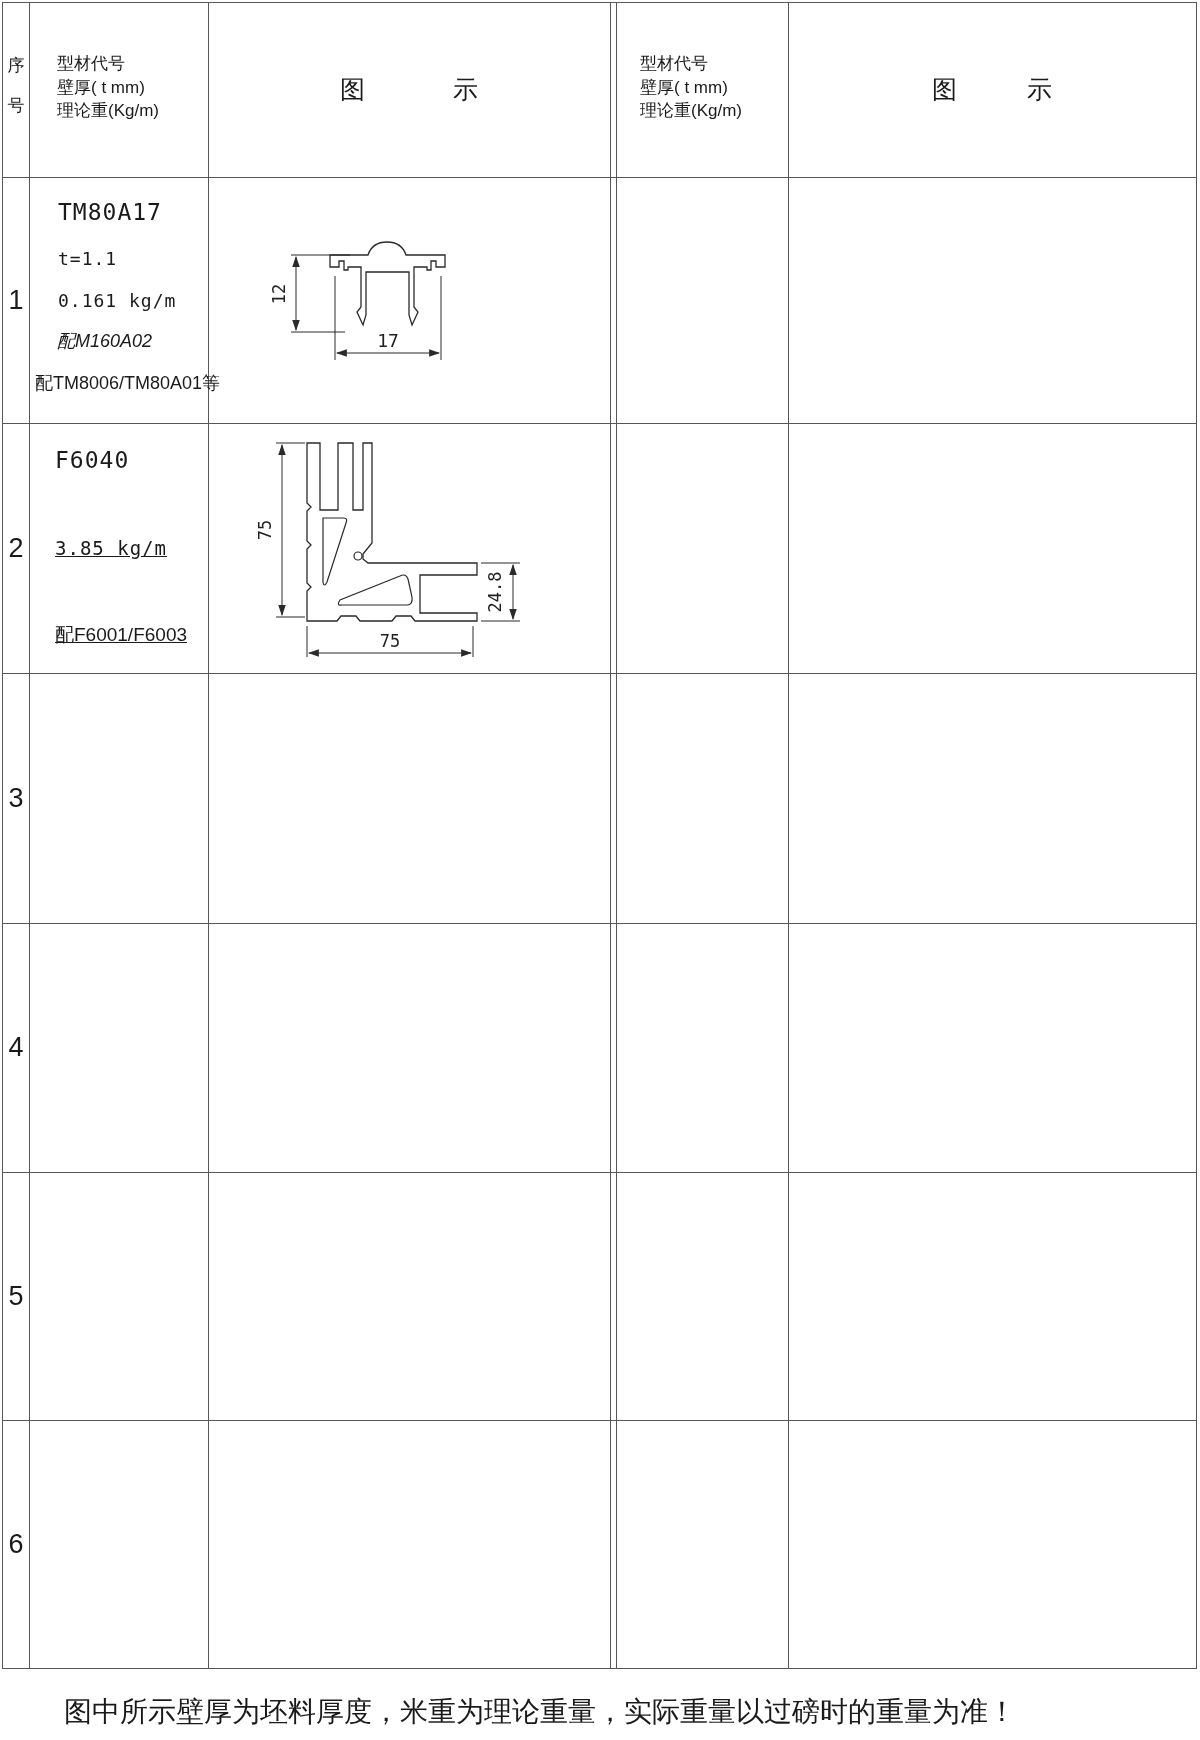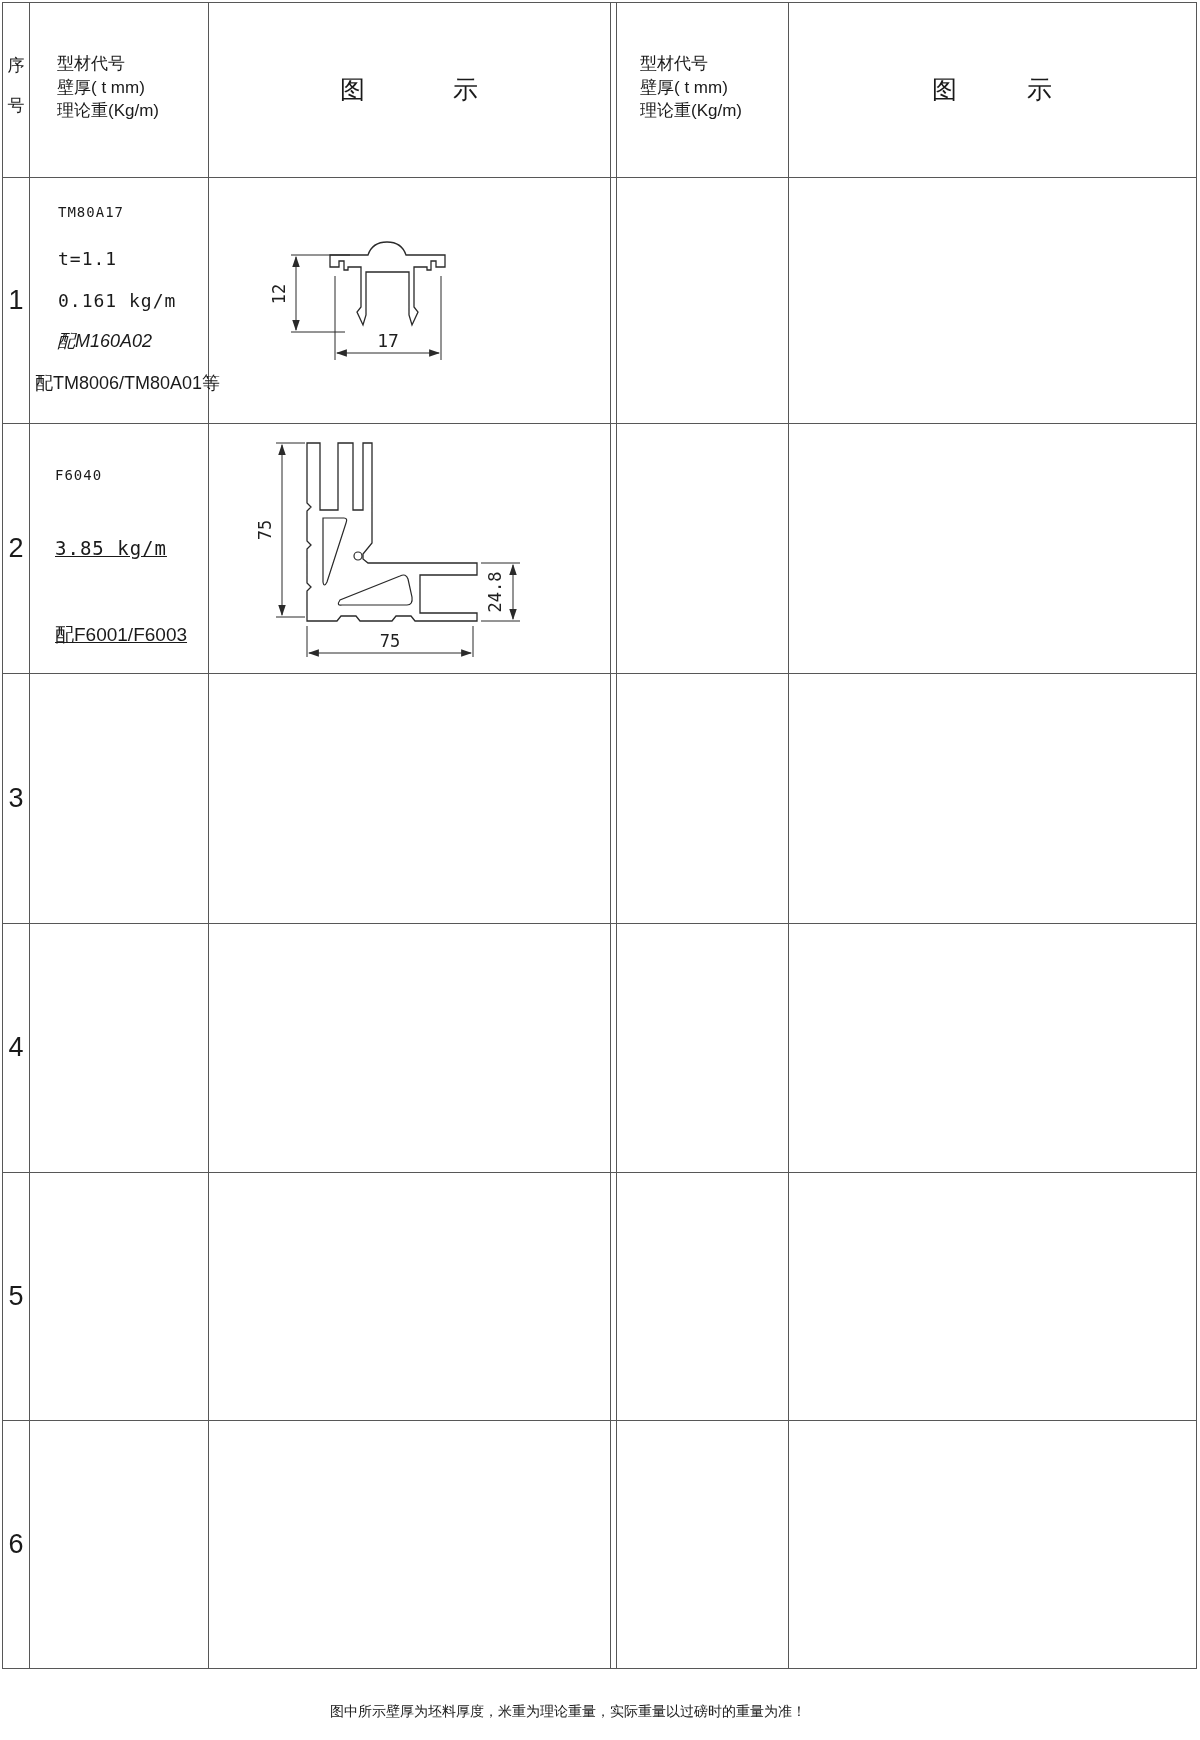--- a/index.html
+++ b/index.html
@@ -6,24 +6,24 @@
   #page{position:relative;width:1200px;height:1740px;background:#ffffff;overflow:hidden;
         font-family:"Liberation Sans",sans-serif;color:#1a1a1a;}
   .hl{position:absolute;height:1px;background:#575757;}
   .vl{position:absolute;width:1px;background:#575757;}
   .cell{position:absolute;display:flex;align-items:center;}
   .ctr{justify-content:center;text-align:center;}
   .cad{font-family:"DejaVu Sans Mono","Liberation Mono",monospace;letter-spacing:1px;}
   .hdr-small{font-size:17px;line-height:22px;}
   .tu{font-size:25px;}
   .rowno{font-size:27px;}
-  .code{font-size:14px;}
+  .code{font-size:23px;}
   .spec{font-size:18px;}
   .spec2{font-size:19px;text-decoration:underline;}
-  .footer{font-size:14px;font-weight:500;justify-content:center;margin-left:28px;}
+  .footer{font-size:28px;font-weight:500;justify-content:center;}
   svg text{font-family:"DejaVu Sans Mono","Liberation Mono",monospace;fill:#1f1f1f;}
   svg path,svg line,svg circle{stroke:#2a2a2a;fill:none;}
 </style>
 </head>
 <body>
 
 <div id="page">
 
   <div class="hl" style="left:2px;top:2px;width:1195px;"></div>
   <div class="hl" style="left:2px;top:177px;width:1195px;"></div>
@@ -91,21 +91,21 @@
     <line x1="26" y1="35" x2="85" y2="35" stroke-width="1"></line>
     <line x1="26" y1="112" x2="80" y2="112" stroke-width="1"></line>
     <line x1="31" y1="37" x2="31" y2="110" stroke-width="1" marker-start="url(#arr1)" marker-end="url(#arr1)"></line>
     <text font-size="17" text-anchor="middle" transform="translate(20 74) rotate(-90)">12</text>
     <line x1="70" y1="56" x2="70" y2="140" stroke-width="1"></line>
     <line x1="176" y1="56" x2="176" y2="140" stroke-width="1"></line>
     <line x1="72" y1="133" x2="174" y2="133" stroke-width="1" marker-start="url(#arr1)" marker-end="url(#arr1)"></line>
     <text font-size="18" text-anchor="middle" x="123" y="127">17</text>
   </svg>
 
-  <div class="cell code cad" style="left:55px;top:447px;height:26px;margin-top:15px;">F6040</div>
+  <div class="cell code cad" style="left:55px;top:447px;height:26px;">F6040</div>
   <div class="cell spec2 cad" style="left:55px;top:537px;height:22px;">3.85 kg/m</div>
   <div class="cell spec2" style="left:55px;top:624px;height:22px;">配F6001/F6003</div>
 
   <svg style="position:absolute;left:250px;top:425px;" width="275" height="240" viewBox="0 0 275 240">
     <defs>
       <marker id="arr2" viewBox="0 0 10 10" refX="9" refY="5" markerWidth="11" markerHeight="11" orient="auto-start-reverse">
         <path d="M0,1.6 L10,5 L0,8.4 Z" style="fill:#2a2a2a;stroke:none;"></path>
       </marker>
     </defs>
     <path stroke-width="1.3" d="M57,18 L70,18 L70,85 L88,85 L88,18 L103,18 L103,85 L113,85 L113,18 L122,18

